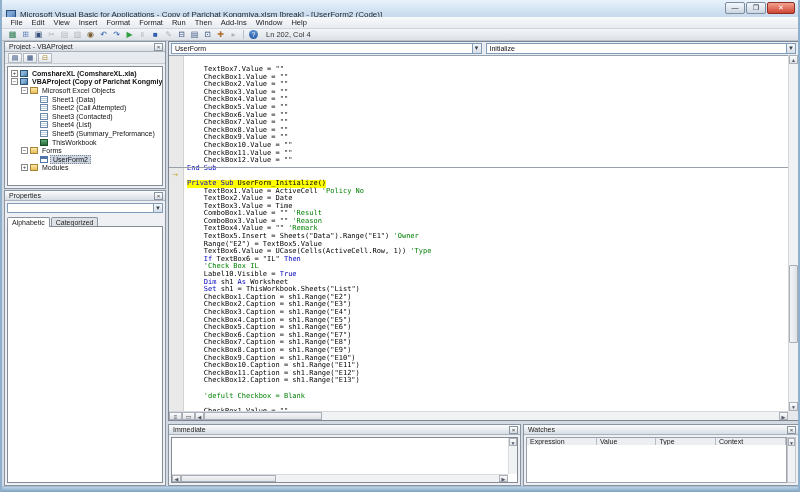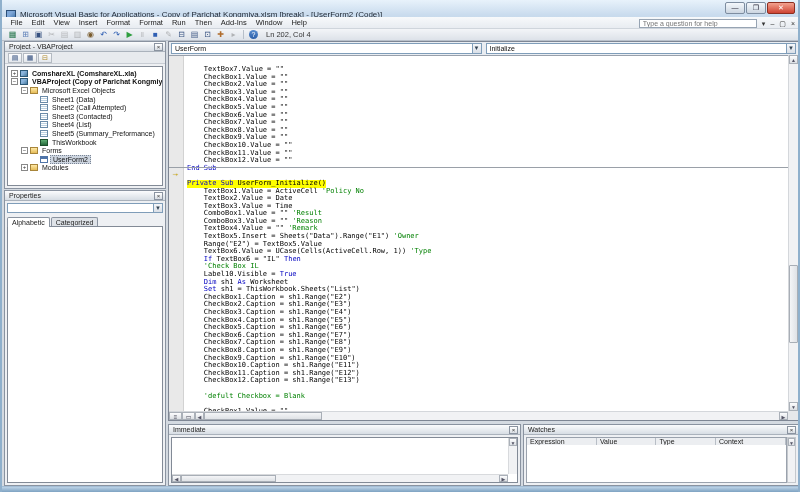--- a/index.html
+++ b/index.html
@@ -155,27 +155,20 @@
         <span class="menu-item">View</span>
         <span class="menu-item">Insert</span>
         <span class="menu-item">Format</span>
         <span class="menu-item">Format</span>
         <span class="menu-item">Run</span>
         <span class="menu-item">Then</span>
         <span class="menu-item">Add-Ins</span>
         <span class="menu-item">Window</span>
         <span class="menu-item">Help</span>
       </span>
-    <span class="menu-right">
-      <input class="helpbox" placeholder="Type a question for help" style="">
-      <span class="mdi-glyph">▾</span>
-      <span class="mdi-glyph">–</span>
-      <span class="mdi-glyph">▢</span>
-      <span class="mdi-glyph">×</span>
-    </span>
   </div>
 
   <div class="toolbar">
     <span style="display:flex; align-items:center;">
         <span class="tb-icon" style="color: rgb(31, 114, 70);">▦</span>
         <span class="tb-icon" style="color: rgb(92, 127, 184);">⊞</span>
         <span class="tb-icon" style="color: rgb(53, 80, 127);">▣</span>
         <span class="tb-icon disabled" style="color: rgb(112, 112, 112);">✂</span>
         <span class="tb-icon disabled" style="color: rgb(112, 112, 112);">▤</span>
         <span class="tb-icon disabled" style="color: rgb(112, 112, 112);">▥</span>

